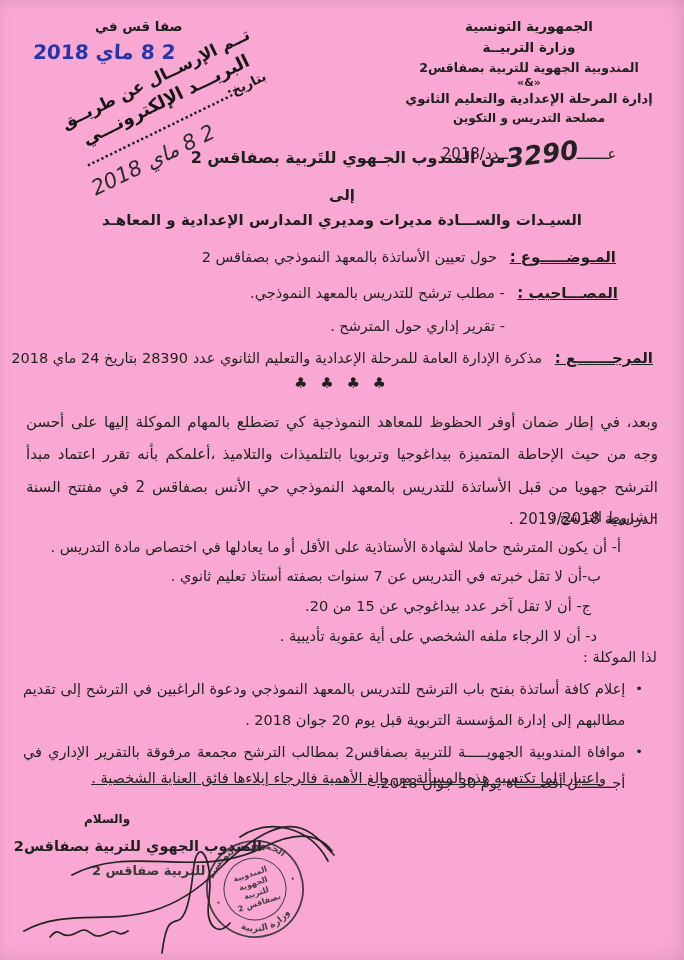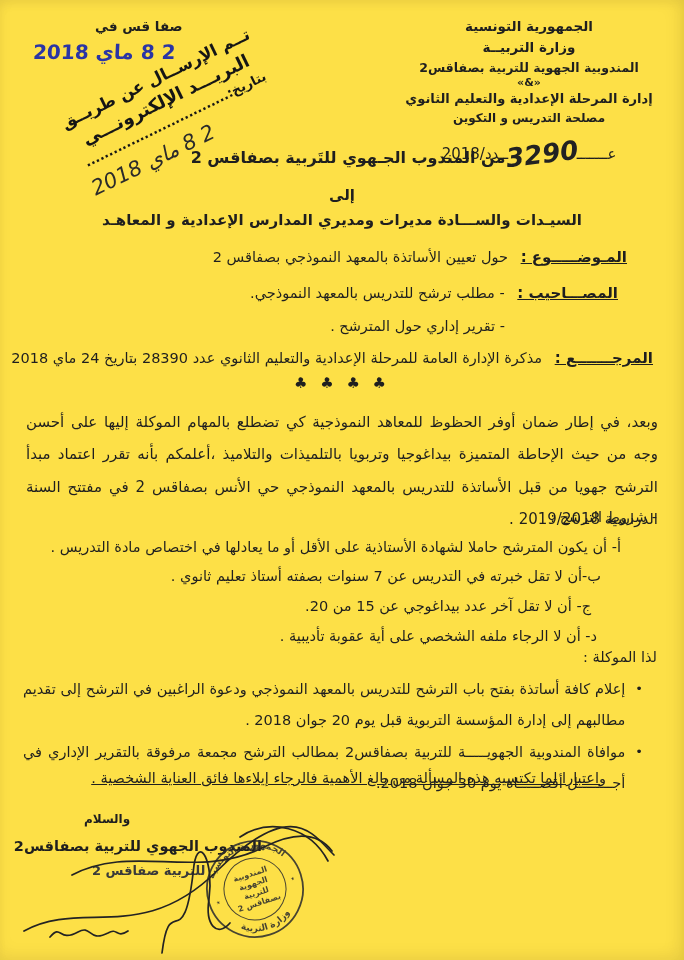--- a/index.html
+++ b/index.html
@@ -1,18 +1,18 @@
 <!DOCTYPE html>
 <html lang="ar"><head>
 <meta charset="utf-8">
 <style>
   html,body{margin:0;padding:0;background:#ffffff;}
   .page{
     position:relative;width:684px;height:960px;overflow:hidden;
-    background:#fde047;
+    background:#f9a8d4;
     box-shadow:inset -7px 0 16px rgba(0,0,0,.055), inset 0 -7px 16px rgba(0,0,0,.04), inset 0 5px 10px rgba(0,0,0,.03);
     font-family:"DejaVu Sans", sans-serif;
     color:#1f1f1f;
     direction:rtl;
   }
   .abs{position:absolute;}
   
   .city-line{left:95px;top:18px;font-size:13.5px;font-weight:700;direction:rtl;}
   .blue-date{left:33px;top:40px;font-size:20px;font-weight:700;letter-spacing:2px;color:#2a35a5;direction:rtl;transform:skewX(-3deg);}
   .email-stamp{left:46px;top:66px;width:238px;transform:rotate(-26deg);transform-origin:50% 50%;text-align:center;line-height:1.35;color:#151515;}
@@ -30,21 +30,21 @@
   .letterhead .lh5{font-size:12px;font-weight:700;}
   .refline{font-size:15px;margin-top:2px;}
   .hand-number{display:inline-block;font-size:26px;font-weight:700;font-style:italic;transform:rotate(-7deg);position:relative;top:4px;margin:0 -2px;color:#222;}
   
   .from-line{left:6px;top:148px;width:100%;text-align:center;font-size:16px;font-weight:700;}
   .to-label{left:0;top:186px;width:100%;text-align:center;font-size:15px;font-weight:700;}
   .recipients{left:0;top:211px;width:100%;text-align:center;font-size:15px;font-weight:700;}
   
   .meta-row{font-size:14.5px;white-space:nowrap;}
   .meta-label{font-weight:700;text-decoration:underline;font-size:15px;margin-left:8px;}
-  .subject-row{right:57px;top:248px;}
+  .subject-row{right:68px;top:248px;}
   .attach-row{right:66px;top:284px;}
   .attach2{right:179px;top:318px;font-size:14.5px;white-space:nowrap;}
   .ref-row{right:31px;top:349px;}
   .clubs{left:0;top:374px;width:100%;text-align:center;font-size:15px;letter-spacing:4px;}
   
   .body-par{right:26px;top:406px;width:632px;font-size:15px;line-height:2.15;text-align:justify;margin-left:24px;}
   .conditions{right:25px;top:503px;width:632px;font-size:14.5px;line-height:2.05;}
   .conditions .cond-title{padding-right:2px;}
   .conditions .i1{padding-right:38px;}
   .conditions .i2{padding-right:58px;}

